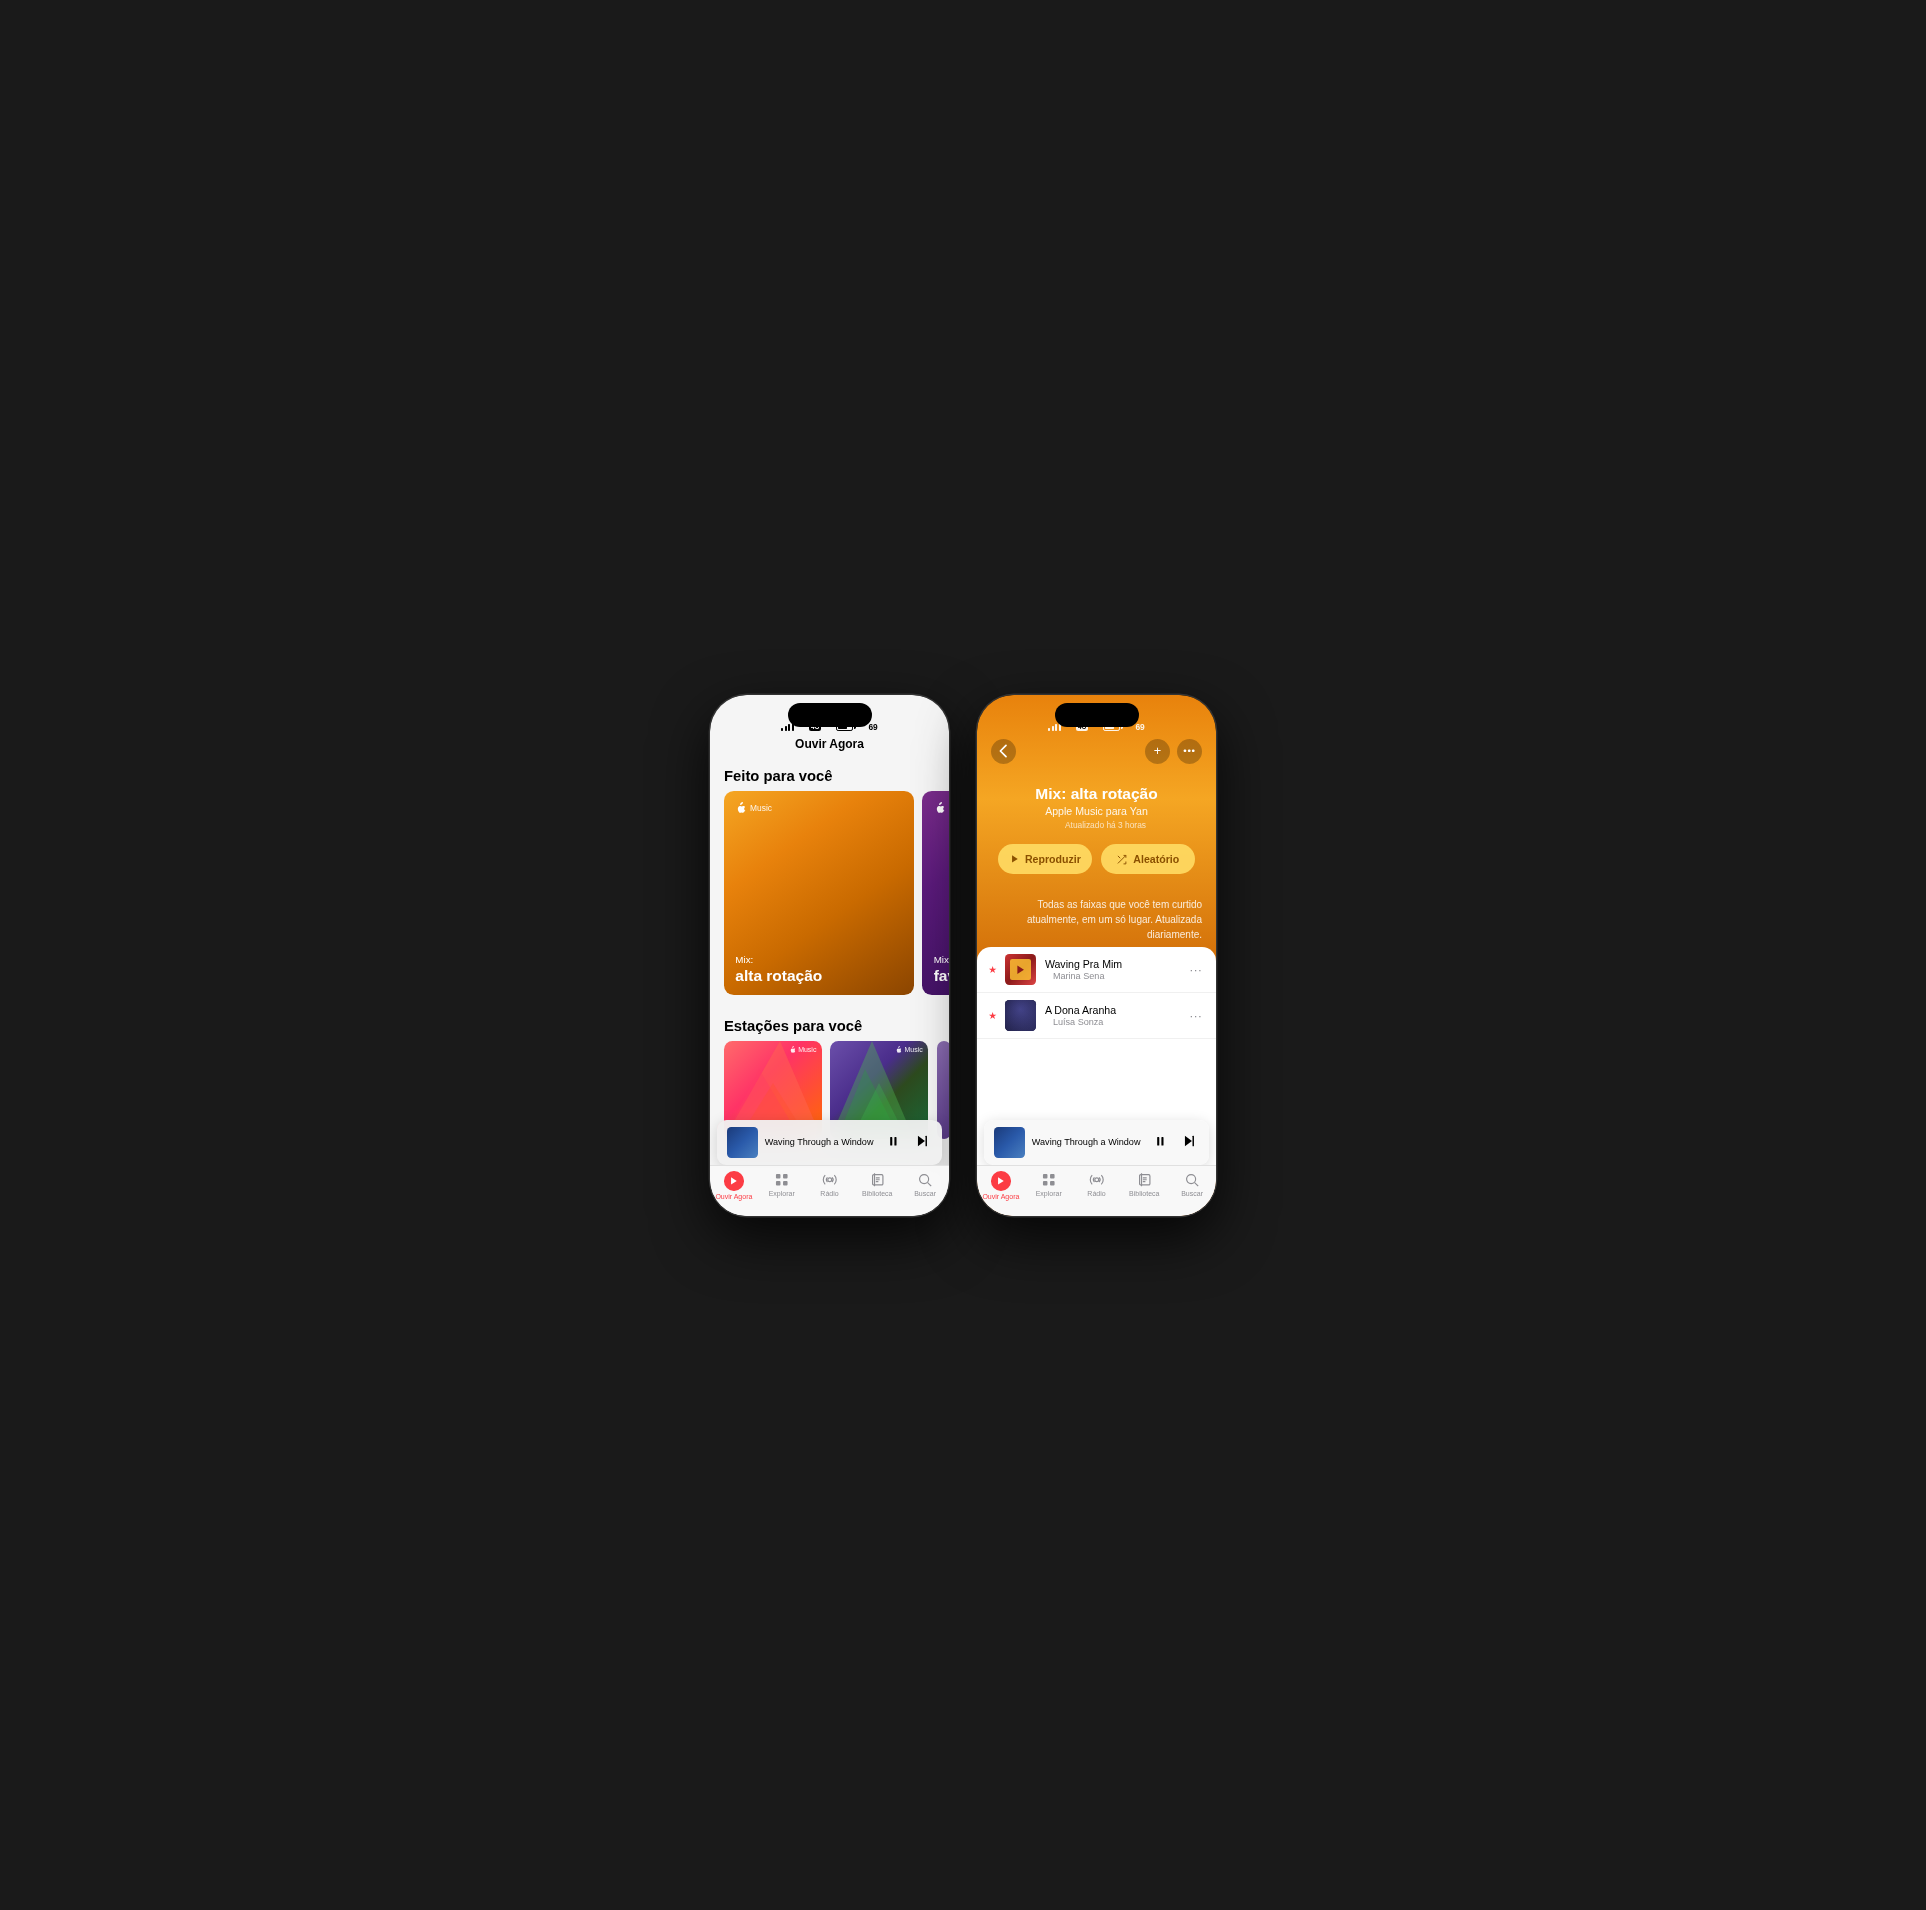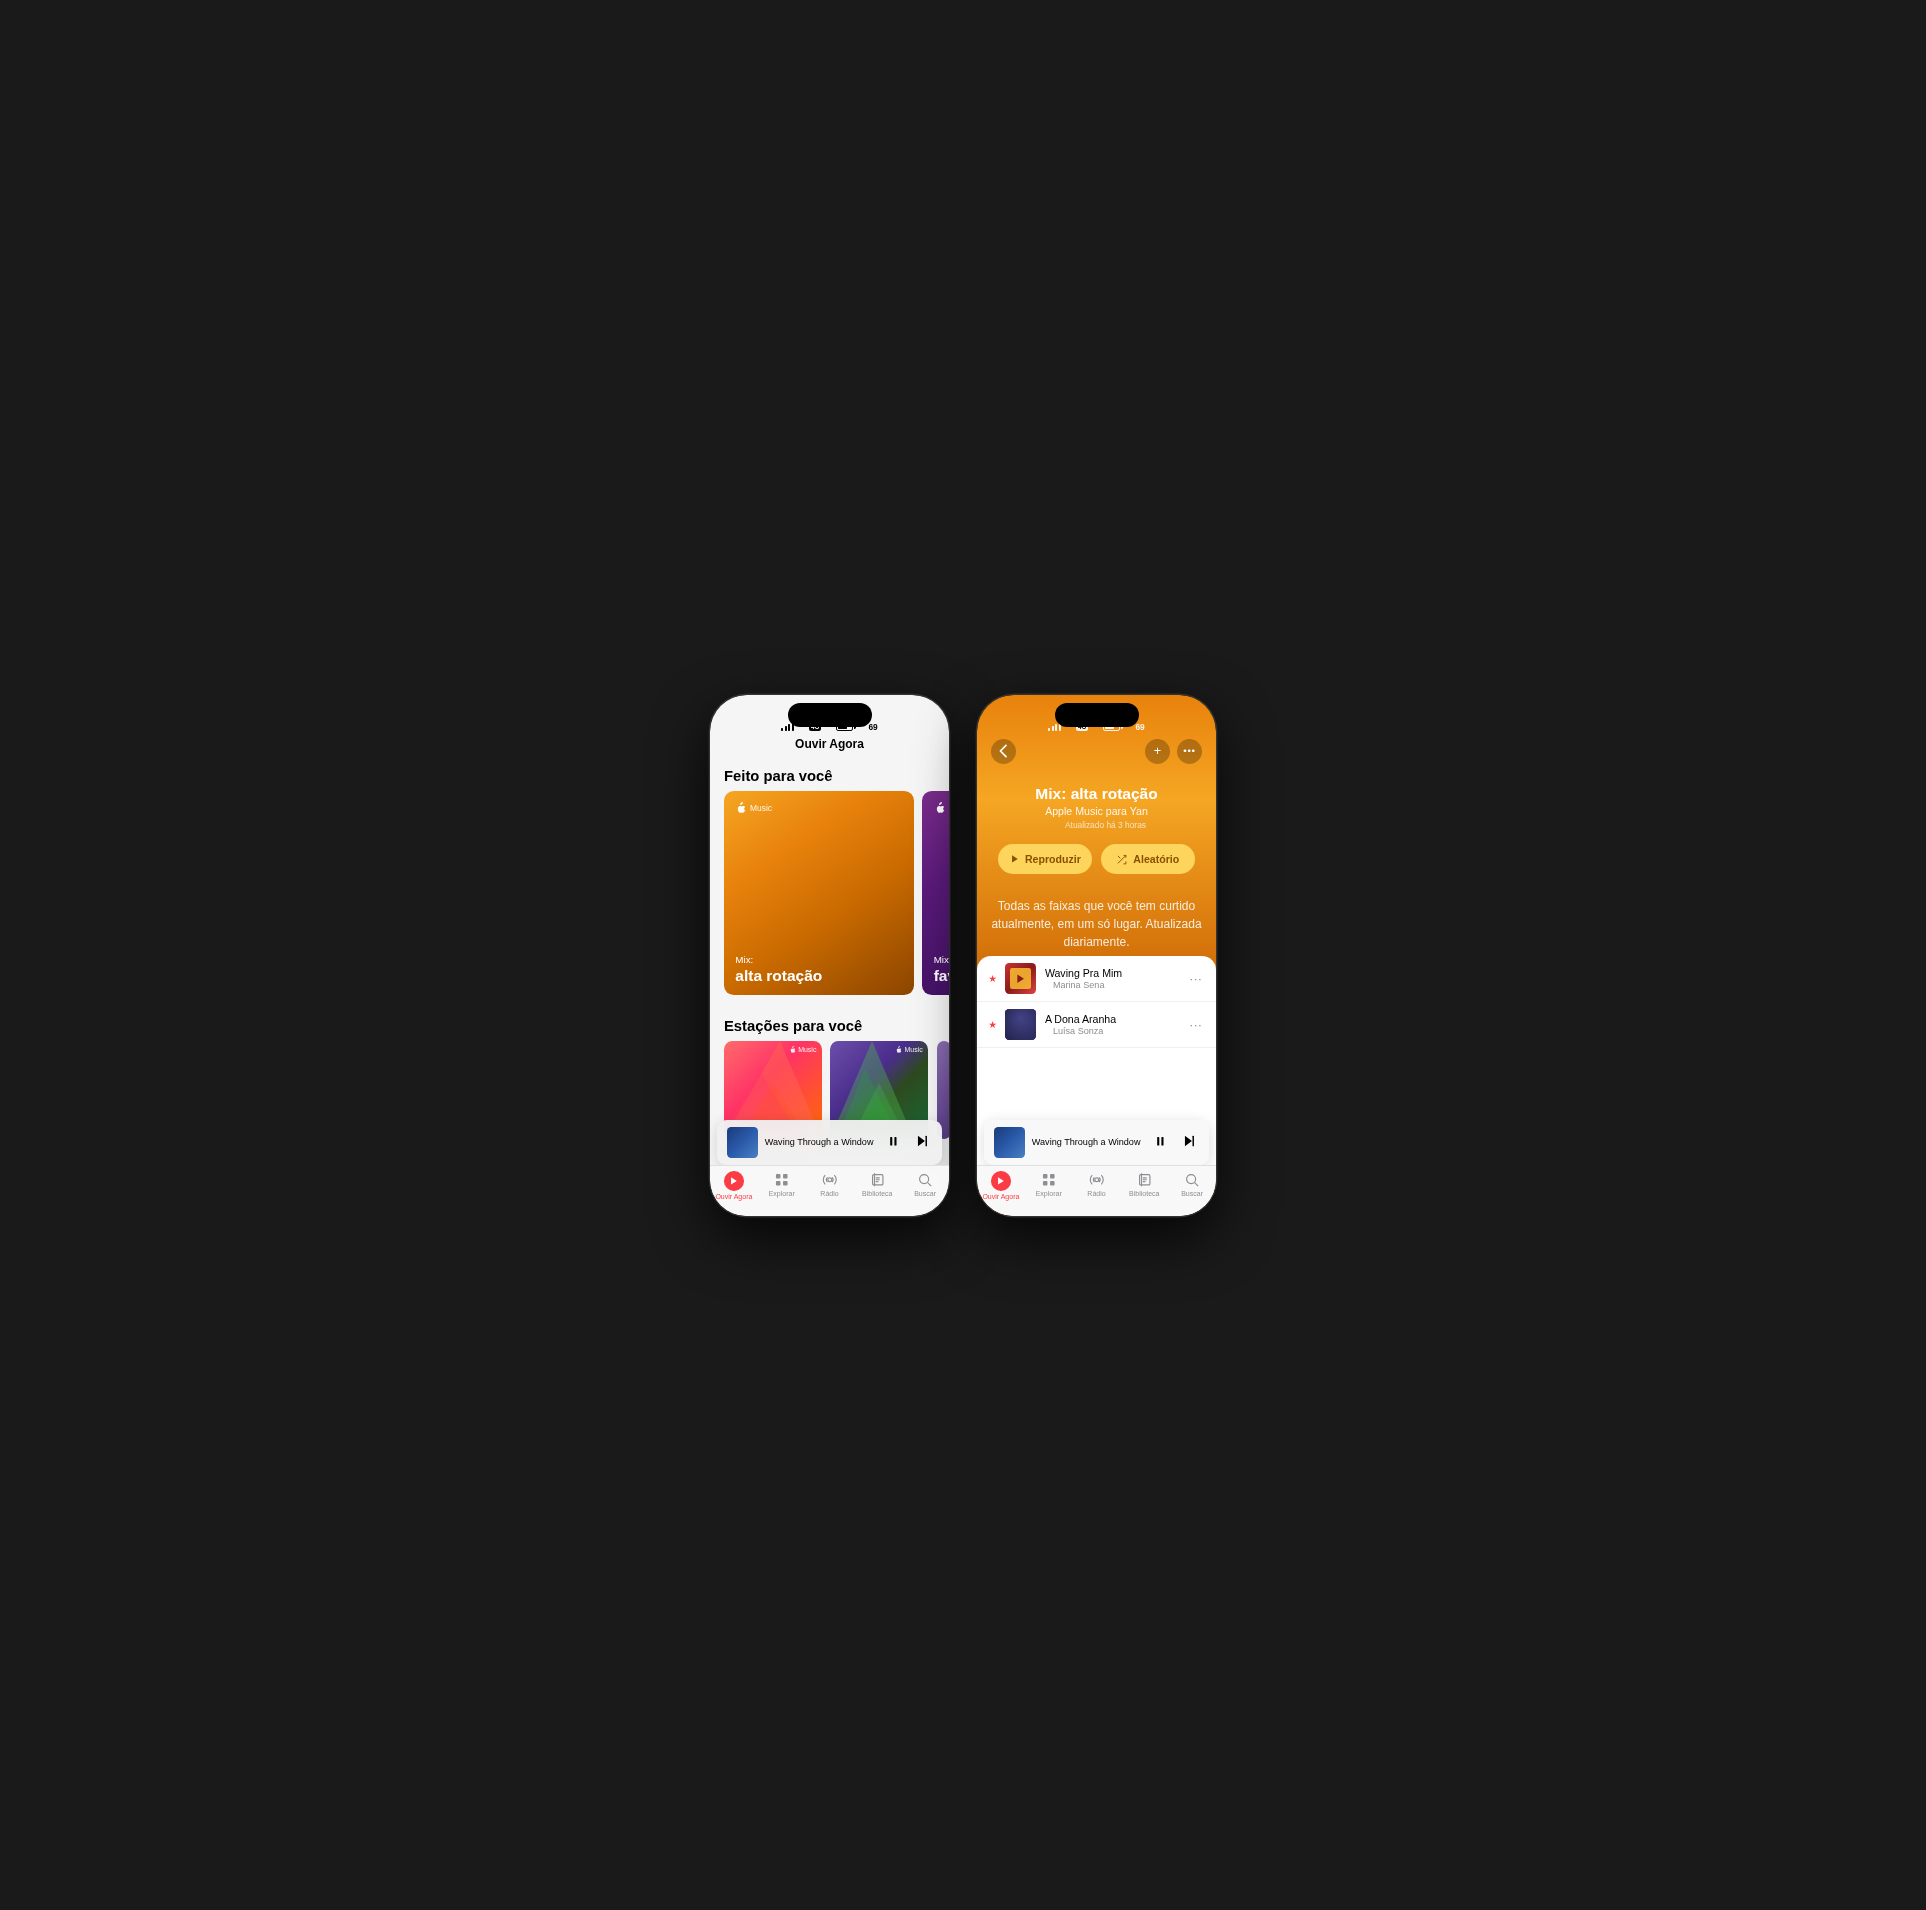--- a/index.html
+++ b/index.html
@@ -443,23 +443,23 @@
       font-size: 10.6px;
       font-weight: 600;
       cursor: pointer;
       display: flex;
       align-items: center;
       justify-content: center;
       gap: 5.6px;
     }
 
     .playlist-desc {
-      font-size: 12px;
+      font-size: 10px;
       color: rgba(255,255,255,0.85);
-      text-align: center;
+      text-align: right;
       padding: 8.4px 14px 5.6px;
       line-height: 1.5;
     }
 
     
     .tracks-list {
       background: #fff;
       border-radius: 14px 14px 0 0;
       flex: 1;
       overflow: hidden;

